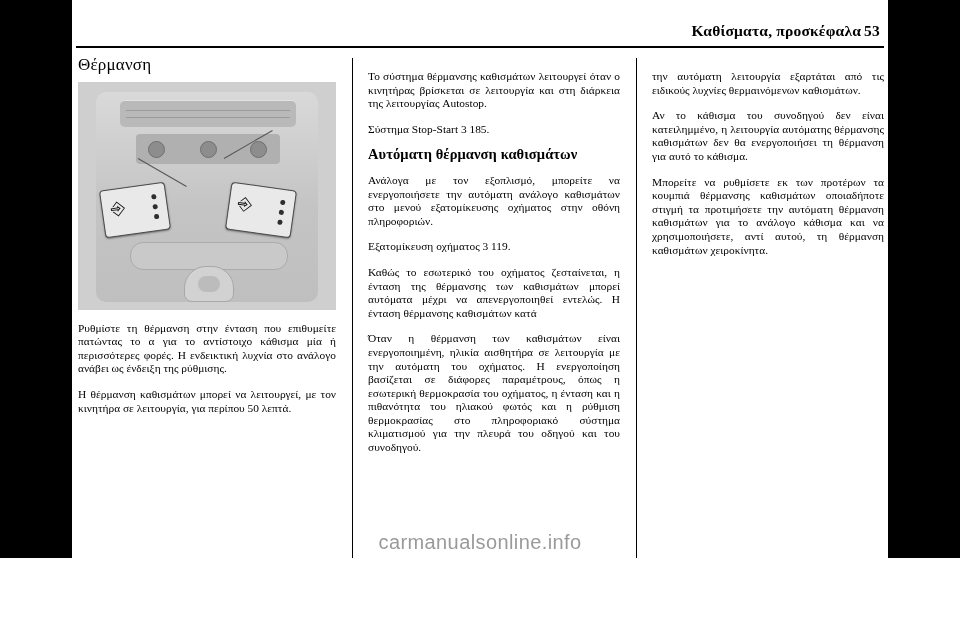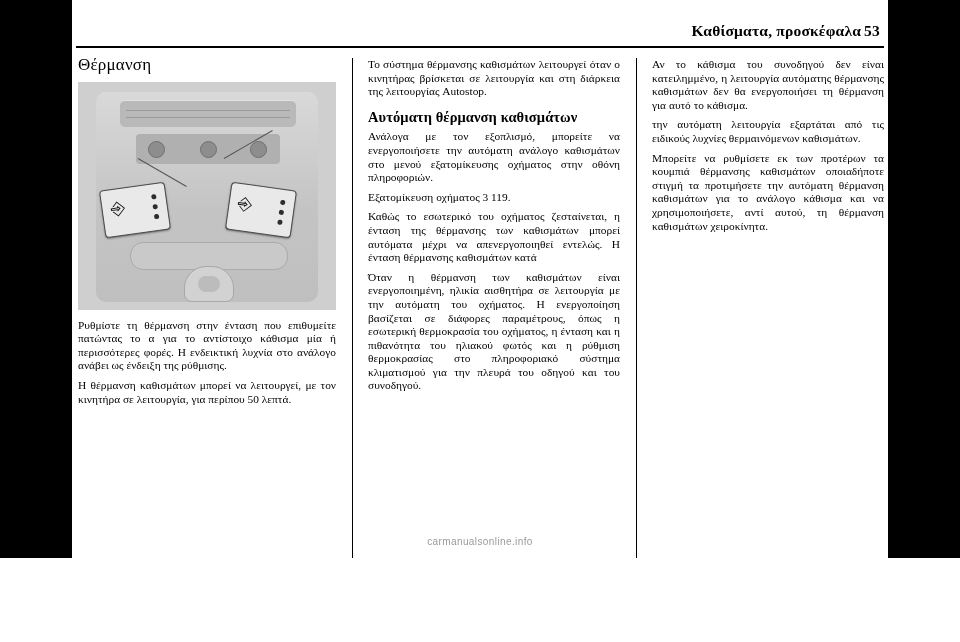--- a/index.html
+++ b/index.html
@@ -90,21 +90,21 @@
     margin: 0 0 10px 0;
     letter-spacing: 0.2px;
   }
   h3.sub-title {
     font-size: 14.5px;
     font-weight: bold;
     margin: 12px 0 6px 0;
     letter-spacing: 0.1px;
   }
   p.para {
-    margin: 0 0 6px 0;
+    margin: 12px 0 6px 0;
     text-align: justify;
     hyphens: auto;
   }
 
   
   .illus {
     position: relative;
     width: 258px;
     height: 228px;
     background: #cfcfcf;
@@ -231,25 +231,25 @@
     width: 22px;
     height: 16px;
     border-radius: 10px;
     background: #bcbcbc;
   }
 
   
   .footer {
     position: absolute;
     left: 0;
-    bottom: 11px;
+    bottom: 4px;
     width: 960px;
     text-align: center;
     font-family: "Liberation Sans", sans-serif;
-    font-size: 10px;
+    font-size: 20px;
     color: #9a9a9a;
     letter-spacing: 0.4px;
   }
 </style>
 </head>
 <body>
 
 <div class="page">
 
   <div class="edge-left"></div>
@@ -293,32 +293,33 @@
         <div class="tray"></div>
         <div class="shifter"></div>
       </div>
 
       <p class="para">Ρυθμίστε τη θέρμανση στην ένταση που επιθυμείτε πατώντας το α για το αντίστοιχο κάθισμα μία ή περισσότερες φορές. Η ενδεικτική λυχνία στο ανάλογο ανάβει ως ένδειξη της ρύθμισης.</p>
       <p class="para">Η θέρμανση καθισμάτων μπορεί να λειτουργεί, με τον κινητήρα σε λειτουργία, για περίπου 50 λεπτά.</p>
     </div>
 
     <div class="col col2">
       <p class="para">Το σύστημα θέρμανσης καθισμάτων λειτουργεί όταν ο κινητήρας βρίσκεται σε λειτουργία και στη διάρκεια της λειτουργίας Autostop.</p>
+      <p class="para">Σύστημα Stop-Start 3 185.</p>
 
       <h3 class="sub-title">Αυτόματη θέρμανση καθισμάτων</h3>
 
       <p class="para">Ανάλογα με τον εξοπλισμό, μπορείτε να ενεργοποιήσετε την αυτόματη ανάλογο καθισμάτων στο μενού εξατομίκευσης οχήματος στην οθόνη πληροφοριών.</p>
       <p class="para">Εξατομίκευση οχήματος 3 119.</p>
       <p class="para">Καθώς το εσωτερικό του οχήματος ζεσταίνεται, η ένταση της θέρμανσης των καθισμάτων μπορεί αυτόματα μέχρι να απενεργοποιηθεί εντελώς. Η ένταση θέρμανσης καθισμάτων κατά</p>
       <p class="para">Όταν η θέρμανση των καθισμάτων είναι ενεργοποιημένη, ηλικία αισθητήρα σε λειτουργία με την αυτόματη του οχήματος. Η ενεργοποίηση βασίζεται σε διάφορες παραμέτρους, όπως η εσωτερική θερμοκρασία του οχήματος, η ένταση και η πιθανότητα του ηλιακού φωτός και η ρύθμιση θερμοκρασίας στο πληροφοριακό σύστημα κλιματισμού για την πλευρά του οδηγού και του συνοδηγού.</p>
     </div>
 
     <div class="col col3">
+      <p class="para">την αυτόματη λειτουργία εξαρτάται από τις ειδικούς λυχνίες θερμαινόμενων καθισμάτων.</p>
       <p class="para">Αν το κάθισμα του συνοδηγού δεν είναι κατειλημμένο, η λειτουργία αυτόματης θέρμανσης καθισμάτων δεν θα ενεργοποιήσει τη θέρμανση για αυτό το κάθισμα.</p>
-      <p class="para">την αυτόματη λειτουργία εξαρτάται από τις ειδικούς λυχνίες θερμαινόμενων καθισμάτων.</p>
       <p class="para">Μπορείτε να ρυθμίσετε εκ των προτέρων τα κουμπιά θέρμανσης καθισμάτων οποιαδήποτε στιγμή τα προτιμήσετε την αυτόματη θέρμανση καθισμάτων για το ανάλογο κάθισμα και να χρησιμοποιήσετε, αντί αυτού, τη θέρμανση καθισμάτων χειροκίνητα.</p>
     </div>
 
   </div>
 
   <div class="footer">carmanualsonline.info</div>
 
 </div>
 
 </body></html>

